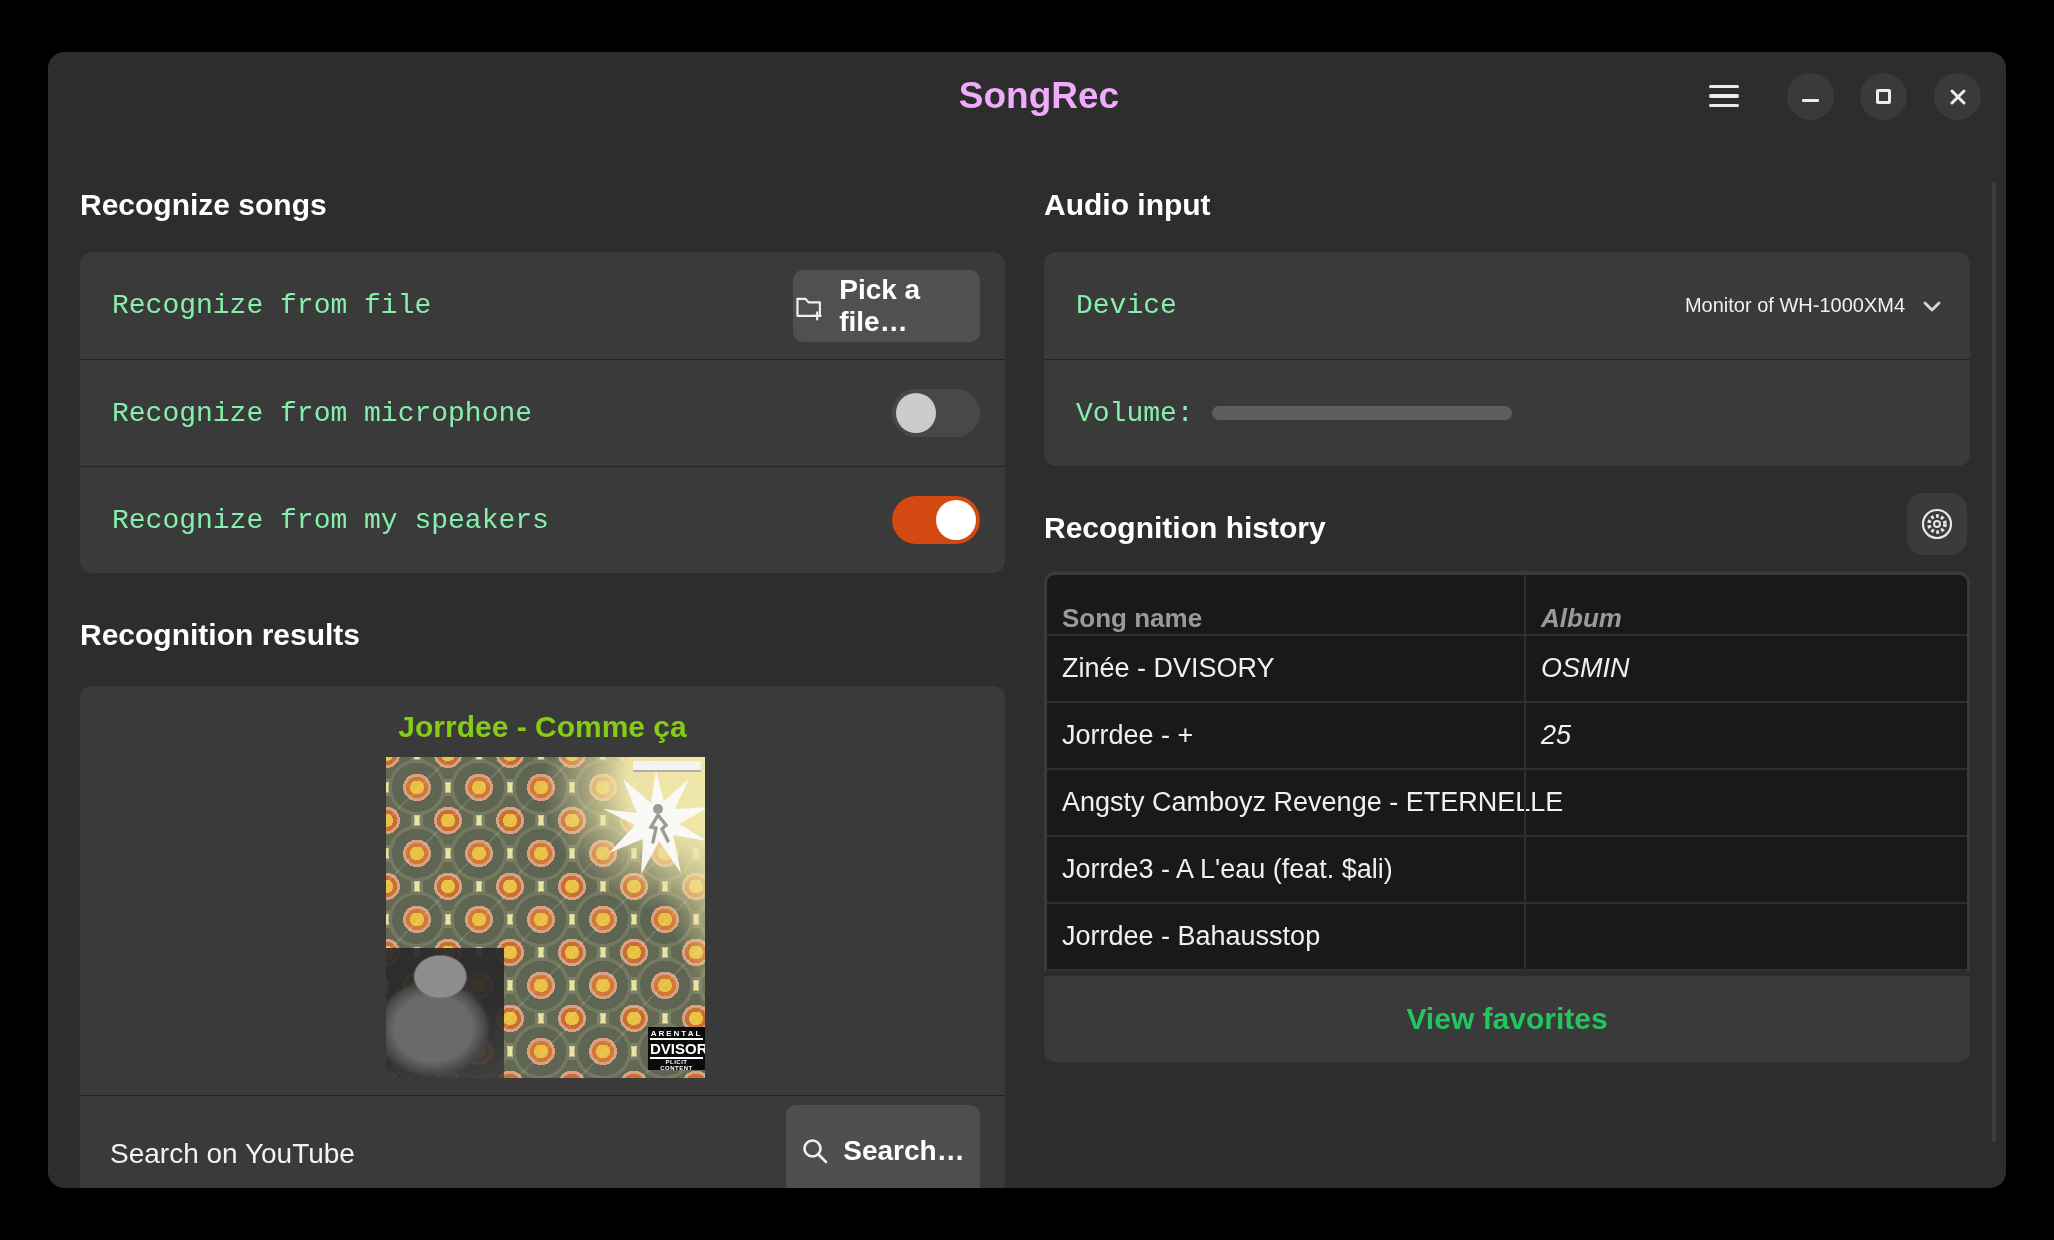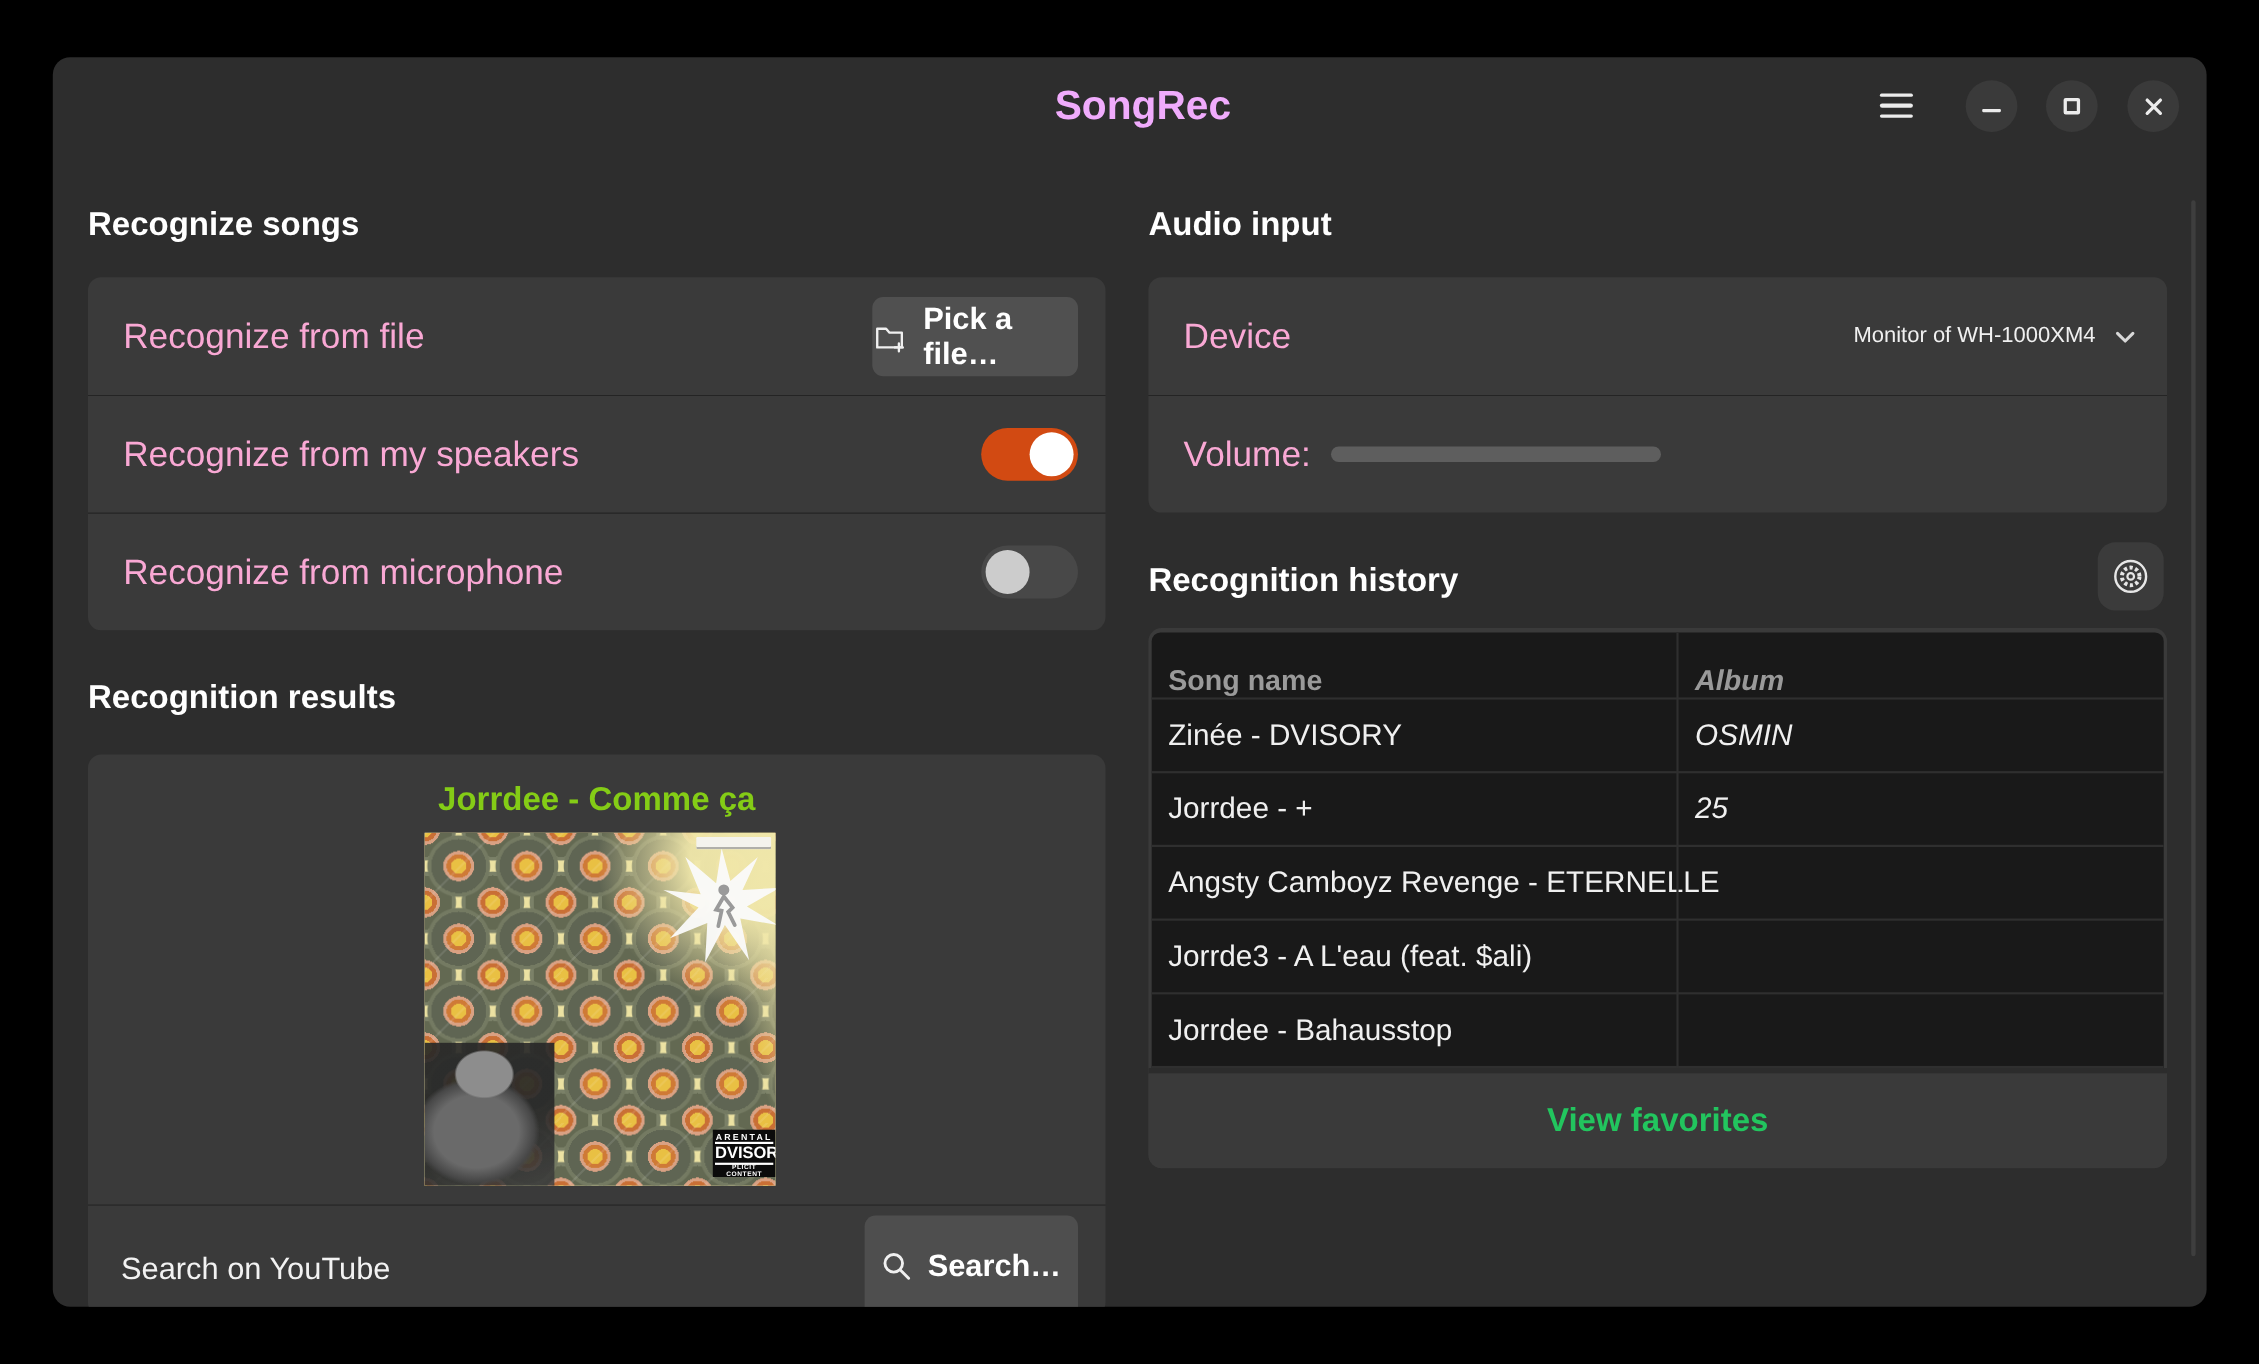--- a/index.html
+++ b/index.html
@@ -25,21 +25,21 @@
   .winbtn.min { left:1739px; } .winbtn.max { left:1812px; } .winbtn.close { left:1886px; }
   .glyph-min { width:17px; height:3px; background:#ececec; border-radius:1px; margin-top:8px; }
   .glyph-max { width:15px; height:15px; border:3px solid #ececec; border-radius:2px; }
 
   
   .section-title { position:absolute; color:#ffffff; font-size:30px; font-weight:700; line-height:34px; }
   .card { position:absolute; background:#3a3a3a; border-radius:12px; }
   .prefrow { display:flex; align-items:center; justify-content:space-between;
              height:107px; padding:0 25px 0 32px; position:relative; }
   .prefrow + .prefrow { border-top:1px solid rgba(0,0,0,0.38); }
-  .rowlabel { color:#f9a8d4; font-size:32px; }
+  .rowlabel { color:#86efac; font-size:28px;font-family:Liberation Mono, monospace; }
 
   .pushbtn { display:flex; align-items:center; justify-content:center; gap:14px;
              background:#505050; border-radius:10px; color:#ffffff;
              font-size:28px; font-weight:700; cursor:pointer; }
   .pick-btn { width:187px; height:72px; }
 
   .toggle { position:relative; width:88px; height:48px; border-radius:24px; cursor:pointer; }
   .toggle.off { background:#484848; }
   .toggle.on  { background:#d24a12; }
   .knob { position:absolute; top:4px; width:40px; height:40px; border-radius:50%; }
@@ -147,28 +147,28 @@
         <div class="rowlabel">Recognize from file</div>
         <div class="pushbtn pick-btn">
           <svg width="36" height="32" viewBox="0 0 36 32">
             <path d="M5 8 h9 l3.5 4 H30 v15 H5 z" fill="none" stroke="#f0f0f0" stroke-width="2.4" stroke-linejoin="round"></path>
             <path d="M27 23 v8 M23 27 h8" stroke="#f0f0f0" stroke-width="2.4" stroke-linecap="round"></path>
           </svg>
           <span>Pick a file…</span>
         </div>
       </div>
       <div class="prefrow">
+        <div class="rowlabel">Recognize from microphone</div>
+        <div class="toggle off">
+          <div class="knob"></div>
+        </div>
+      </div>
+      <div class="prefrow">
         <div class="rowlabel">Recognize from my speakers</div>
         <div class="toggle on">
-          <div class="knob"></div>
-        </div>
-      </div>
-      <div class="prefrow">
-        <div class="rowlabel">Recognize from microphone</div>
-        <div class="toggle off">
           <div class="knob"></div>
         </div>
       </div>
     </div>
 
     <div class="section-title" style="left:32px; top:566px;">Recognition results</div>
 
     <div class="card" style="left:32px; top:634px; width:925px; height:510px;">
       <div class="result-title">Jorrdee - Comme ça</div>
 

